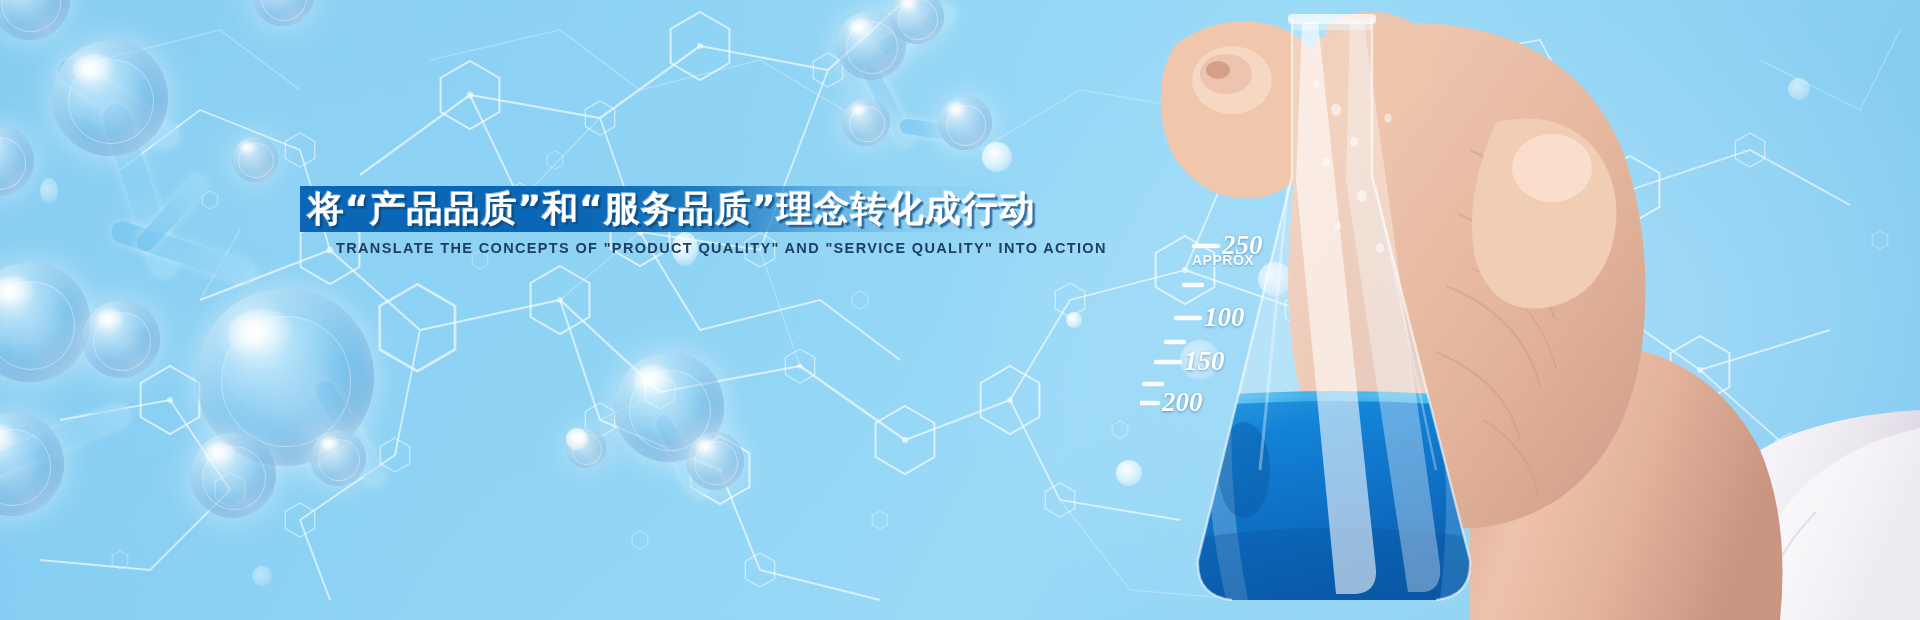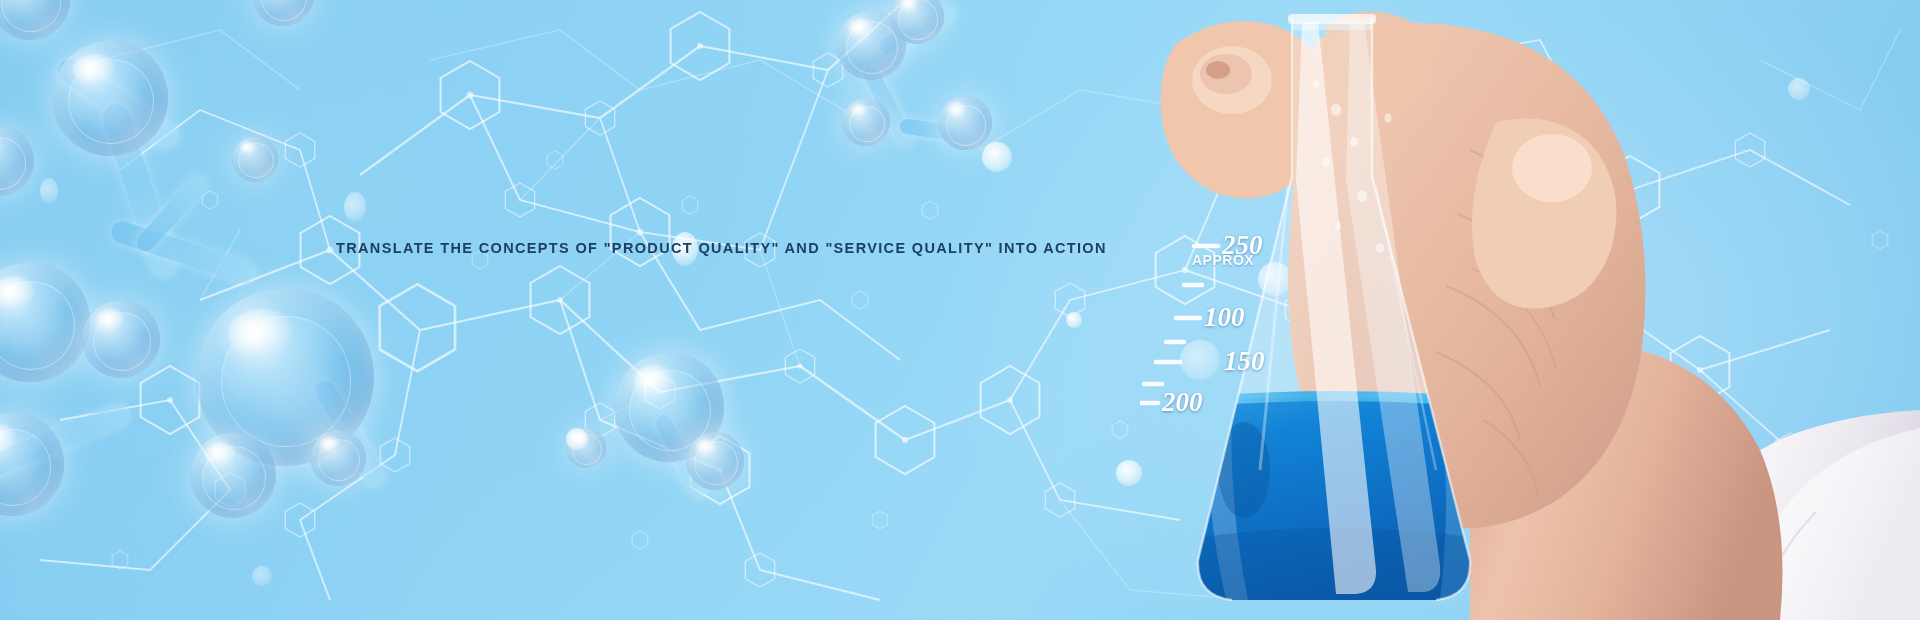--- a/index.html
+++ b/index.html
@@ -426,20 +426,24 @@
           <line x1="4" y1="384" x2="22" y2="384"></line>
           <line x1="-6" y1="403" x2="18" y2="403"></line>
         </g>
       </g>
     </svg>
 
     
     <div style="position:absolute;left:82px;top:230px;font-family:'Liberation Serif',serif;font-style:italic;font-weight:700;font-size:27px;color:#fff;text-shadow:0 1px 3px rgba(0,60,110,.45);">250</div>
     <div style="position:absolute;left:52px;top:252px;font-family:'Liberation Sans',sans-serif;font-weight:700;font-size:14px;letter-spacing:.5px;color:#fff;opacity:.92;text-shadow:0 1px 2px rgba(0,60,110,.4);">APPROX</div>
     <div style="position:absolute;left:64px;top:302px;font-family:'Liberation Serif',serif;font-style:italic;font-weight:700;font-size:27px;color:#fff;text-shadow:0 1px 3px rgba(0,60,110,.45);">100</div>
-    <div style="position:absolute;left:44px;top:346px;font-family:'Liberation Serif',serif;font-style:italic;font-weight:700;font-size:27px;color:#fff;text-shadow:0 1px 3px rgba(0,60,110,.45);margin-left:40px;">150</div>
+    <div style="position:absolute;left:44px;top:346px;font-family:'Liberation Serif',serif;font-style:italic;font-weight:700;font-size:27px;color:#fff;text-shadow:0 1px 3px rgba(0,60,110,.45);">150</div>
     <div style="position:absolute;left:22px;top:387px;font-family:'Liberation Serif',serif;font-style:italic;font-weight:700;font-size:27px;color:#fff;text-shadow:0 1px 3px rgba(0,60,110,.45);">200</div>
   </div>
 
+  <div class="headline-wrap">
+    <div class="headline-bar"></div>
+    <div class="headline">将“产品品质”和“服务品质”理念转化成行动</div>
+  </div>
 
   <div class="subtitle">TRANSLATE THE CONCEPTS OF "PRODUCT QUALITY" AND "SERVICE QUALITY" INTO ACTION</div>
 
 </div>
 
 </body></html>

